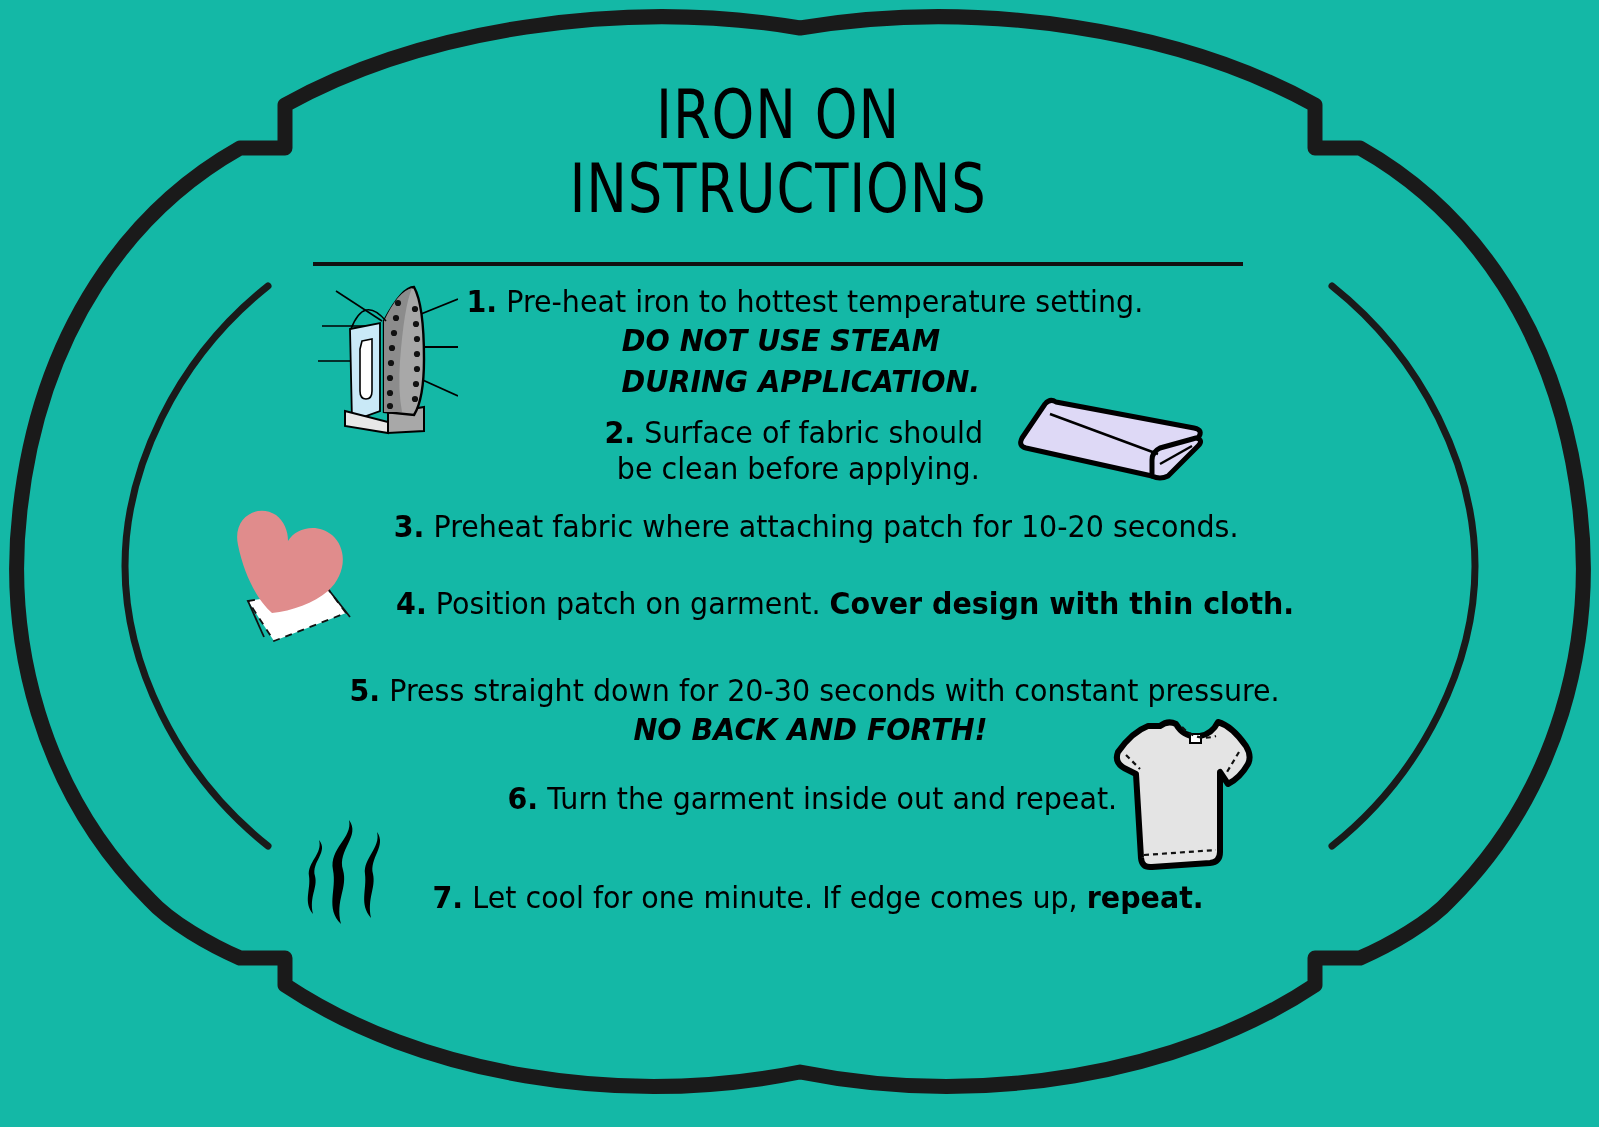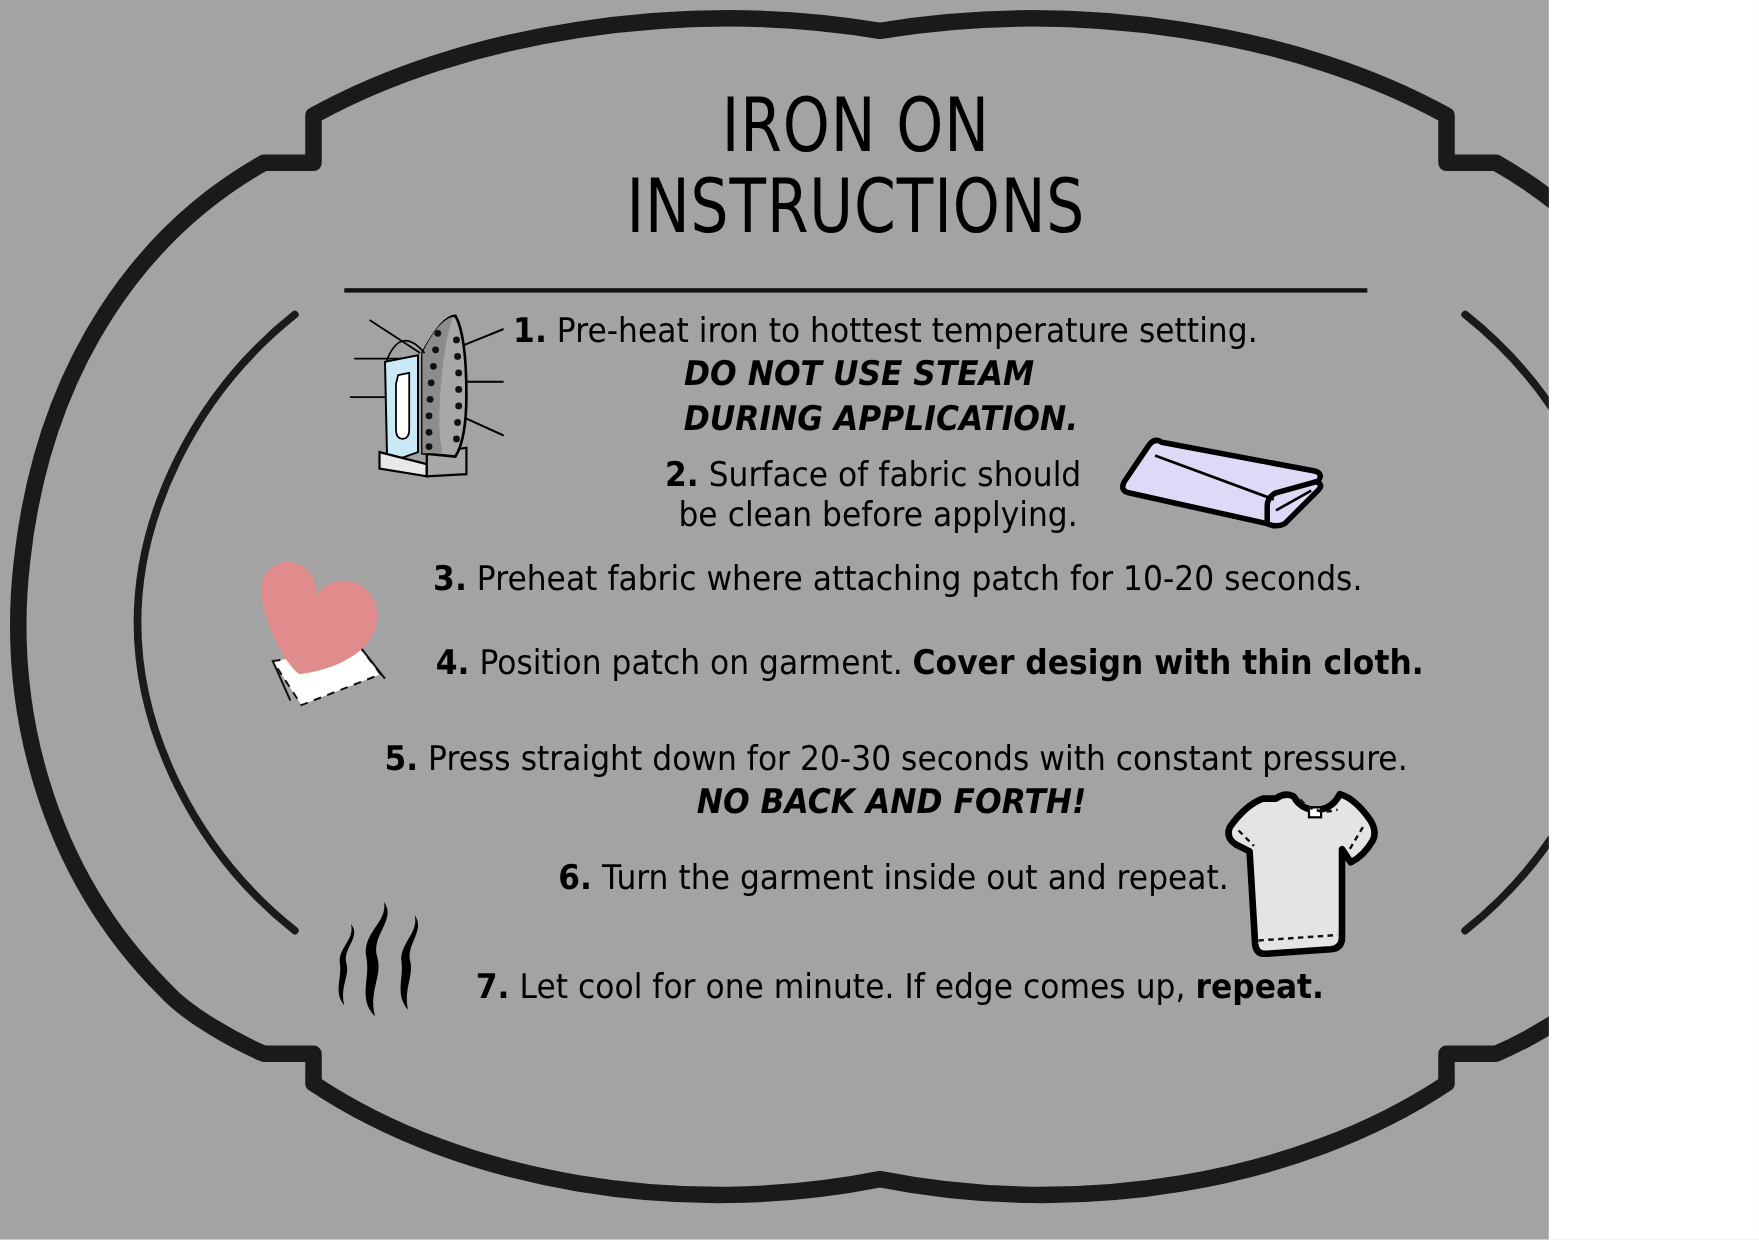--- a/index.html
+++ b/index.html
@@ -6,24 +6,24 @@
   html, body {
     margin: 0;
     padding: 0;
     background: #ffffff;
   }
   body {
     font-family: "DejaVu Sans", sans-serif;
   }
   #sheet {
     position: relative;
-    width: 1408px;
+    width: 1599px;
     height: 1127px;
     overflow: hidden;
-    background: #a3a3a3;
+    background: #14b8a6;
   }
   #frame-svg {
     position: absolute;
     left: 0;
     top: 0;
     width: 1599px;
     height: 1127px;
   }
   .art {
     position: absolute;

